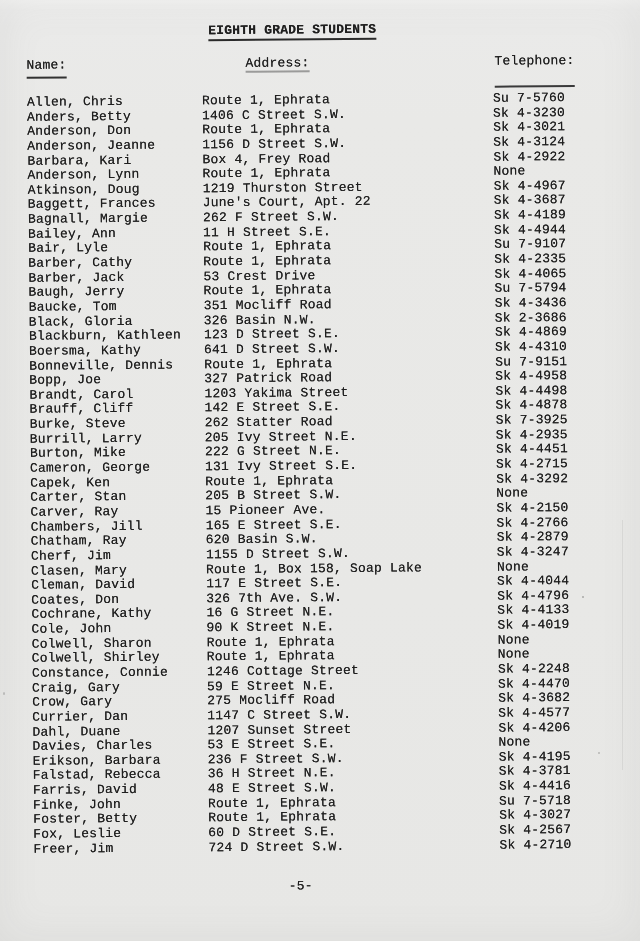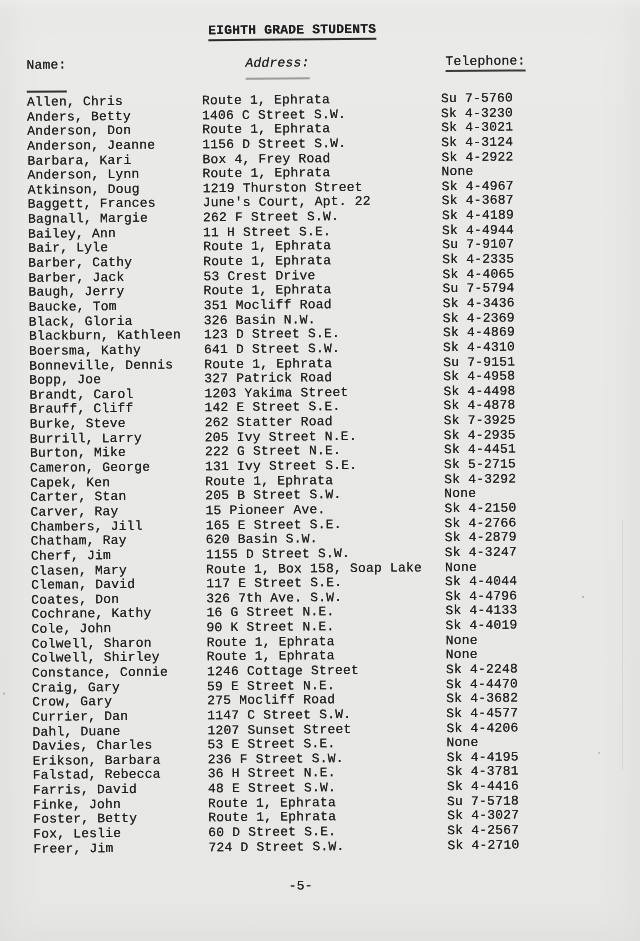--- a/index.html
+++ b/index.html
@@ -23,29 +23,29 @@
     white-space:nowrap;
   }
   .title{
     position:absolute;left:208px;top:26px;
     font-weight:bold;
     border-bottom:2px solid #2a2a2a;
     padding-bottom:2px;
   }
   .colheads{position:absolute;left:0;top:59px;width:640px;height:16px;}
   .colhead{position:absolute;top:0;}
-  .colhead.name{left:26px;border-bottom:2px solid #323232;padding-bottom:19px;}
-  .colhead.address{left:245px;border-bottom:2px solid rgba(60,60,60,0.45);padding-bottom:8px;font-style:italic;}
-  .colhead.telephone{left:445px;border-bottom:2px solid #3a3a3a;padding-bottom:2px;}
+  .colhead.name{left:26px;border-bottom:2px solid #323232;padding-bottom:5px;}
+  .colhead.address{left:245px;border-bottom:2px solid rgba(60,60,60,0.45);padding-bottom:1px;}
+  .colhead.telephone{left:494px;border-bottom:2px solid #3a3a3a;padding-bottom:18px;}
   .rows{position:absolute;left:0;top:96px;width:640px;}
   .row{position:relative;height:14.655px;}
   .cell{position:absolute;top:0;}
   .cell.name{left:26px;}
   .cell.address{left:201px;}
-  .cell.phone{left:440px;}
+  .cell.phone{left:492px;}
   .pagenum{position:absolute;left:281px;top:882px;}
   
   .crease{
     position:absolute;left:622px;top:520px;width:1px;height:250px;
     background:rgba(90,90,88,0.10);
   }
   .speck{position:absolute;width:2px;height:2px;border-radius:50%;background:rgba(90,90,88,0.45);}
   .speck.s1{left:582px;top:596px;}
   .speck.s2{left:598px;top:752px;width:2px;height:2px;background:rgba(90,90,88,0.35);}
   .speck.s3{left:3px;top:692px;width:2px;height:3px;background:rgba(90,90,88,0.30);}
@@ -151,21 +151,21 @@
 
   <div class="row">
     <span class="cell name">Baucke, Tom</span>
     <span class="cell address">351 Mocliff Road</span>
     <span class="cell phone">Sk 4-3436</span>
   </div>
 
   <div class="row">
     <span class="cell name">Black, Gloria</span>
     <span class="cell address">326 Basin N.W.</span>
-    <span class="cell phone">Sk 4-2369</span>
+    <span class="cell phone">Sk 2-3686</span>
   </div>
 
   <div class="row">
     <span class="cell name">Blackburn, Kathleen</span>
     <span class="cell address">123 D Street S.E.</span>
     <span class="cell phone">Sk 4-4869</span>
   </div>
 
   <div class="row">
     <span class="cell name">Boersma, Kathy</span>
@@ -211,21 +211,21 @@
 
   <div class="row">
     <span class="cell name">Burton, Mike</span>
     <span class="cell address">222 G Street N.E.</span>
     <span class="cell phone">Sk 4-4451</span>
   </div>
 
   <div class="row">
     <span class="cell name">Cameron, George</span>
     <span class="cell address">131 Ivy Street S.E.</span>
-    <span class="cell phone">Sk 5-2715</span>
+    <span class="cell phone">Sk 4-2715</span>
   </div>
 
   <div class="row">
     <span class="cell name">Capek, Ken</span>
     <span class="cell address">Route 1, Ephrata</span>
     <span class="cell phone">Sk 4-3292</span>
   </div>
 
   <div class="row">
     <span class="cell name">Carter, Stan</span>

